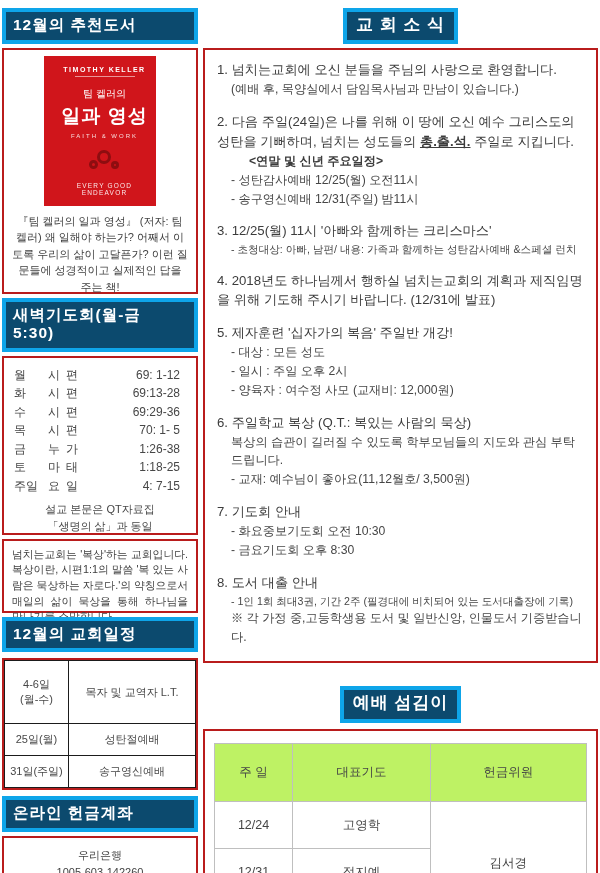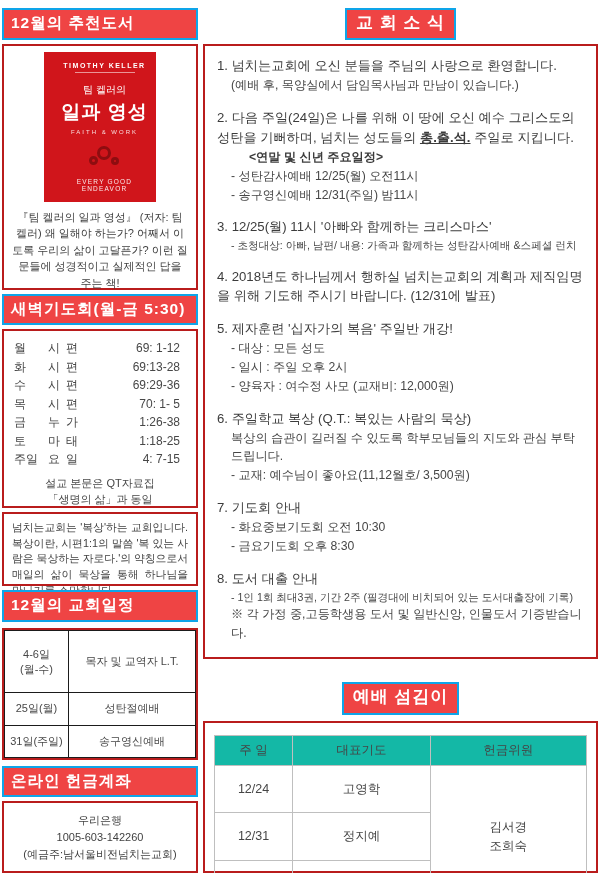--- a/index.html
+++ b/index.html
@@ -7,22 +7,22 @@
   body {
     width:600px; height:873px;
     font-family:"Liberation Sans", sans-serif;
     color:#3f3f3f;
     overflow:hidden;
   }
   .page { position:relative; width:600px; height:873px; background:#fff; }
 
   
   .bar {
-    background:#ef4444; color:#ffffff;
-    border:2px solid #0ea5e9;
+    background:#0c4a6e; color:#ffffff;
+    border:4px solid #0ea5e9;
     font-weight:bold; font-size:17px;
     padding:3px 9px 5px 9px;
     letter-spacing:1px;
     line-height:1.2;
   }
   .box { border:2px solid #b91c1c; background:#fff; }
 
   
   .left-col { position:absolute; left:2px; top:8px; width:196px; display:flex; flex-direction:column; }
   .left-col .bar { font-size:15.5px; padding:4px 7px 5px 7px; }
@@ -72,21 +72,21 @@
   .news-sub { font-size:12.2px; line-height:1.55; margin-left:14px; color:#464646; }
   .news-sub.sub-bold { font-weight:bold; color:#3c3c3c;margin-left:32px; }
   .news-sub.sub-small { font-size:10.6px; }
   .worship-gap { height:23px; }
   .worship-box { height:152px; margin-top:6px; padding:12px 9px; }
   .worship-table { width:100%; border-collapse:collapse; table-layout:fixed; }
   .worship-table th, .worship-table td {
     border:1px solid #bfbfbf; font-size:12.5px; font-weight:normal;
     text-align:center; color:#454545; padding:14px 4px; line-height:1.5;
   }
-  .worship-table th { background:#14b8a6; padding:5px 4px; }
+  .worship-table th { background:#bef264; padding:19px 4px; }
   .worship-table col.c1 { width:21%; } .worship-table col.c2 { width:37%; }
 </style>
 </head>
 <body>
 
 <div class="page">
 
   <div class="left-col">
 
     <div class="bar">12월의 추천도서</div>

